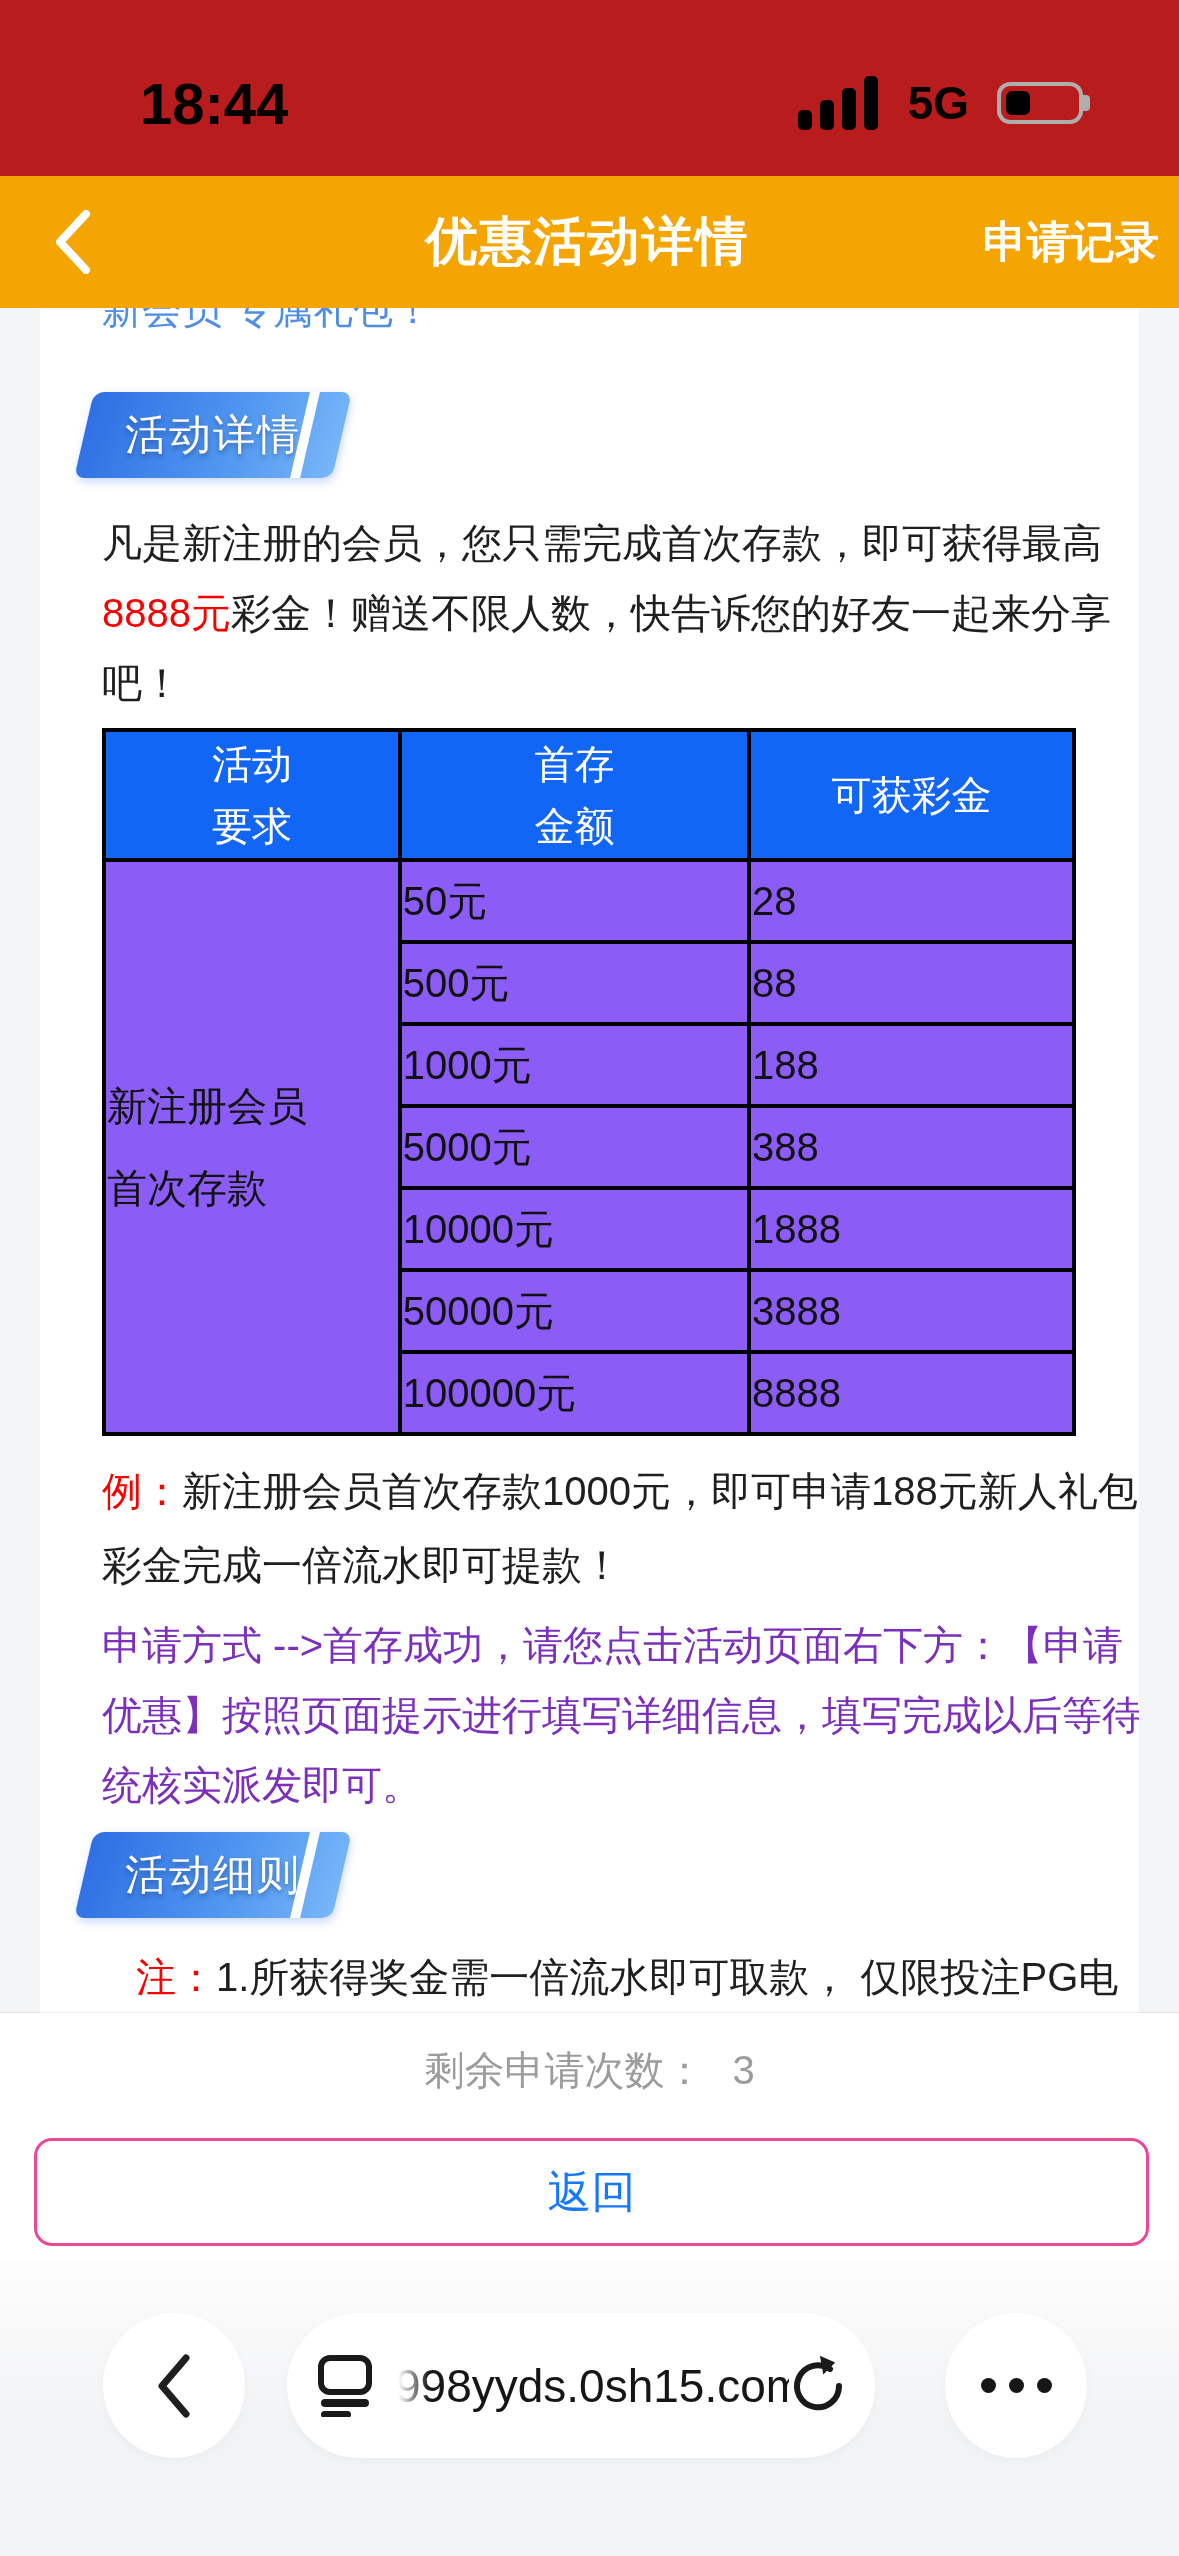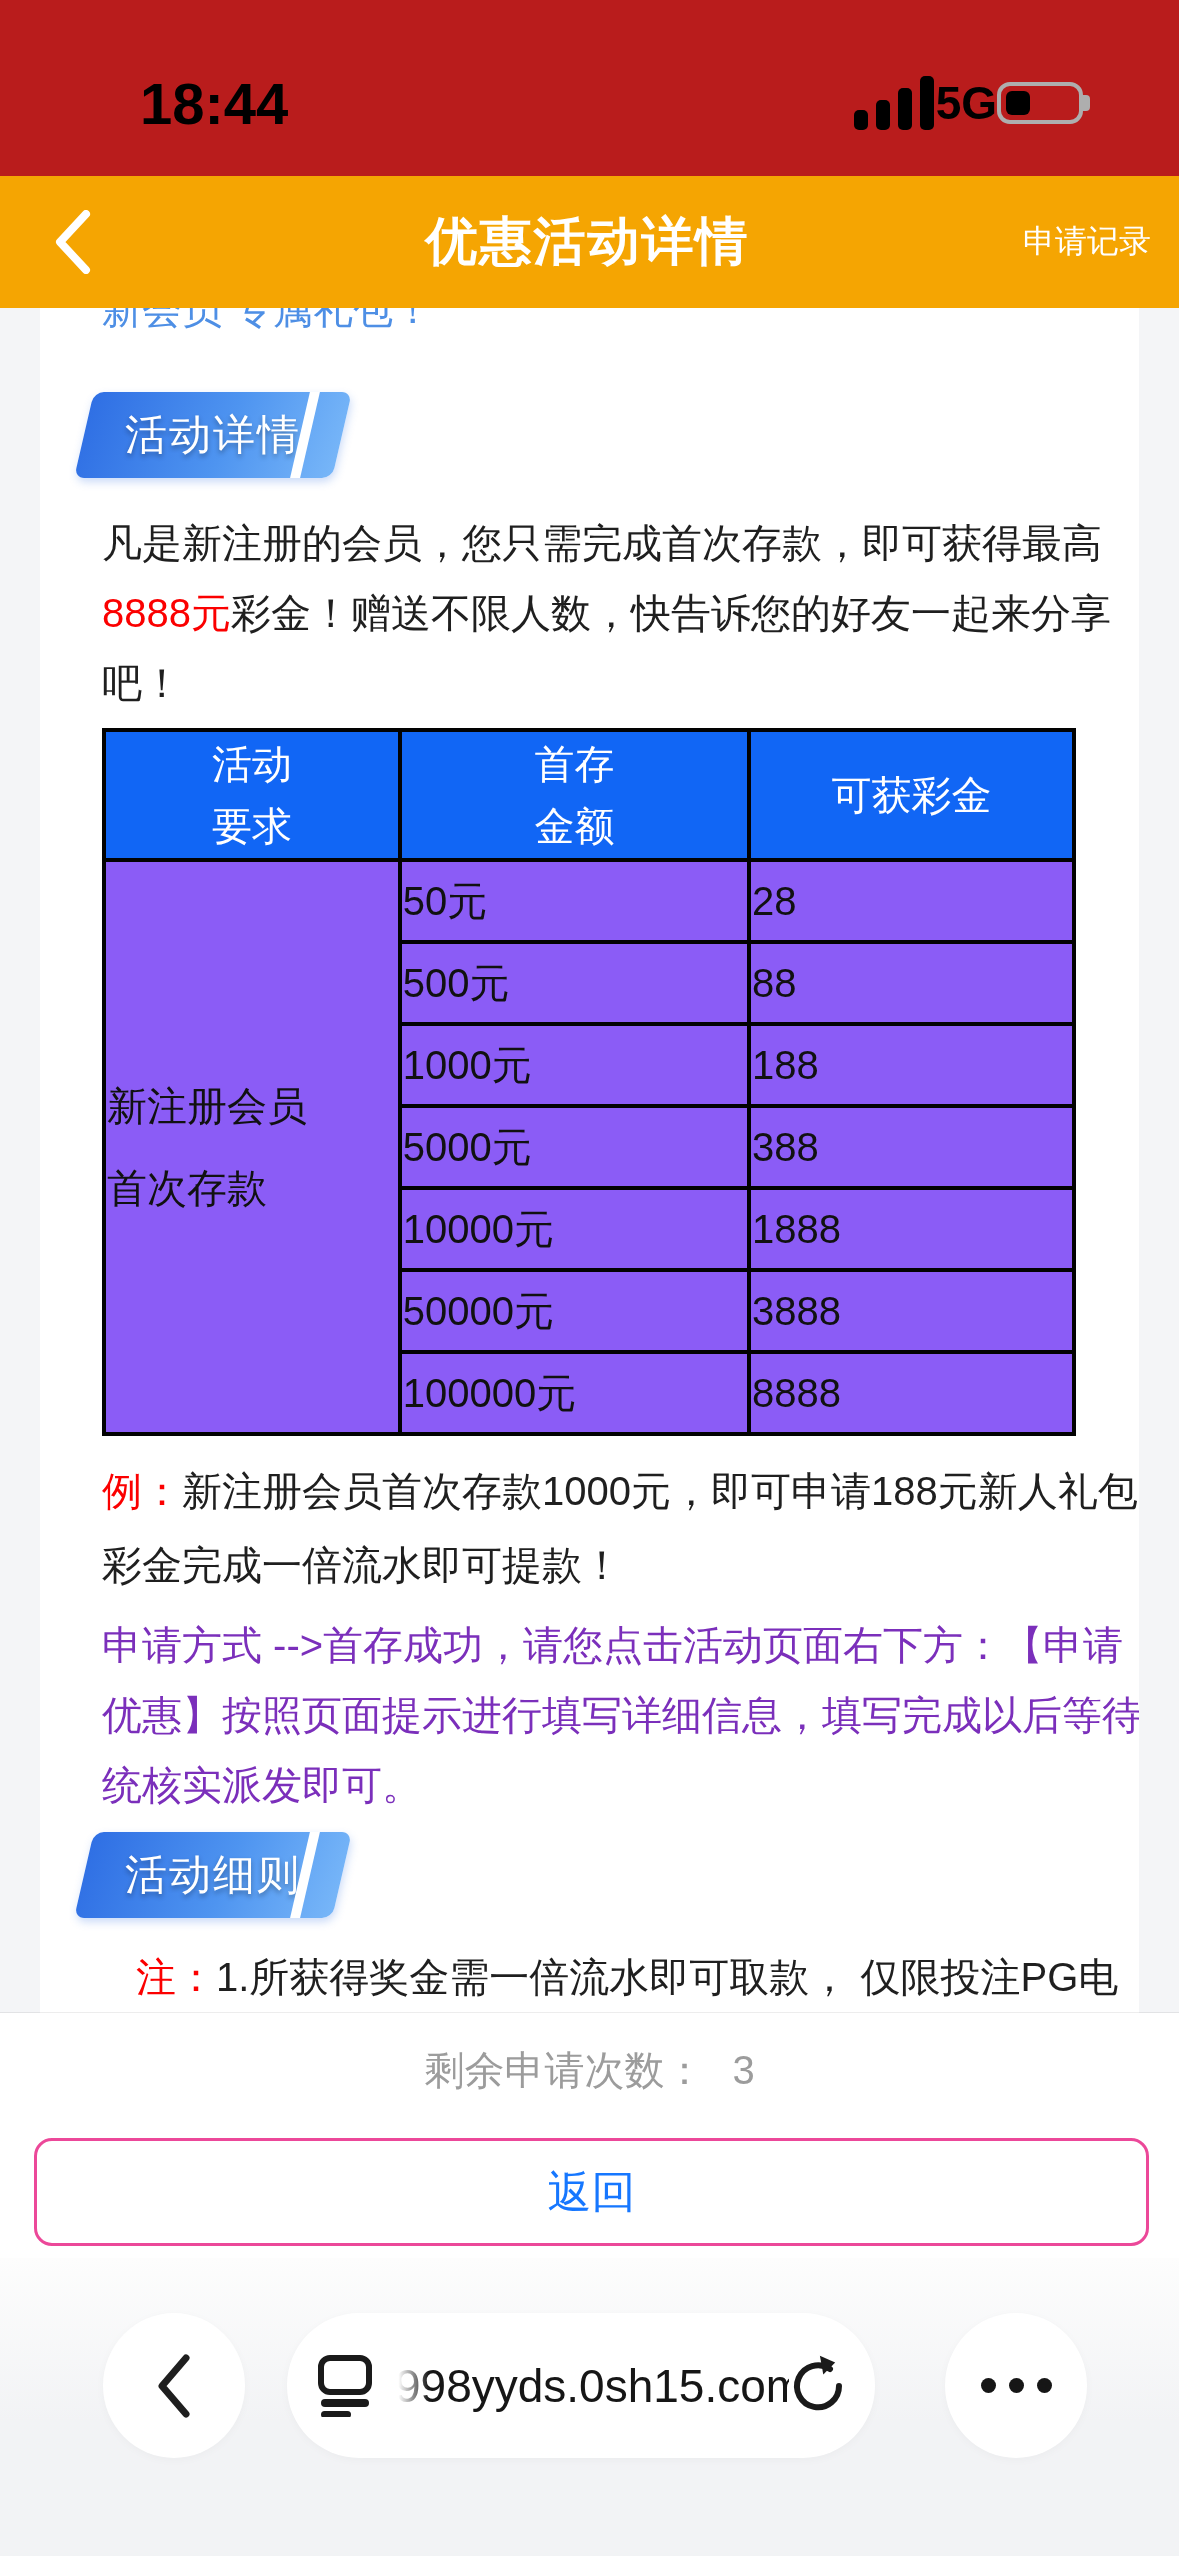--- a/index.html
+++ b/index.html
@@ -11,37 +11,37 @@
   }
   .phone { position: relative; width: 1179px; height: 2556px; overflow: hidden; background: #fff; }
 
   
   .status-bar {
     height: 176px; background: #b91c1c;
     display: flex; align-items: center; justify-content: space-between;
     padding: 30px 96px 0 140px;
   }
   .time { font-size: 58px; font-weight: 700; color: #000; letter-spacing: 0; }
-  .status-right { display: flex; align-items: center; gap: 0; }
+  .status-right { display: flex; align-items: center; gap: 28px; }
   .net { font-size: 46px; font-weight: 600; color: #000; }
   .battery { position: relative; width: 86px; height: 42px; border: 4px solid #aeaeae; border-radius: 13px; }
   .battery-fill { position: absolute; left: 5px; top: 5px; width: 24px; height: 24px; background: #000; border-radius: 6px; height: calc(100% - 10px); }
   .battery-nub { position: absolute; right: -11px; top: 50%; transform: translateY(-50%); width: 7px; height: 16px; background: #aeaeae; border-radius: 0 4px 4px 0; }
 
   
   .app-header {
     position: relative; height: 132px; background: #F5A502;
     display: flex; align-items: center;
   }
   .hdr-back { position: absolute; left: 52px; top: 50%; transform: translateY(-50%); width: 40px; height: 64px; cursor: pointer; }
   .app-title {
     position: absolute; left: 0; right: 4px; text-align: center;
     color: #fff; font-size: 52px; font-weight: 700; letter-spacing: 2px;
   }
-  .apply-records { position: absolute; right: 28px; color: #fff; font-size: 32px; font-weight: 400; cursor: pointer; }
+  .apply-records { position: absolute; right: 20px; color: #fff; font-size: 44px; font-weight: 700; cursor: pointer; }
 
   
   .content { position: relative; height: 1705px; background: #F4F5F7; overflow: hidden; }
   .card { margin: 0 40px; height: 100%; background: #fff; padding: 0 40px 0 62px; overflow: hidden; }
 
   .clipped-link { margin-top: -30px; font-size: 40px; line-height: 62px; color: #4E8FE5; white-space: nowrap; cursor: pointer; }
 
   .badge {
     position: relative; margin-top: 52px; margin-left: -18px;
     width: 258px; height: 86px;

